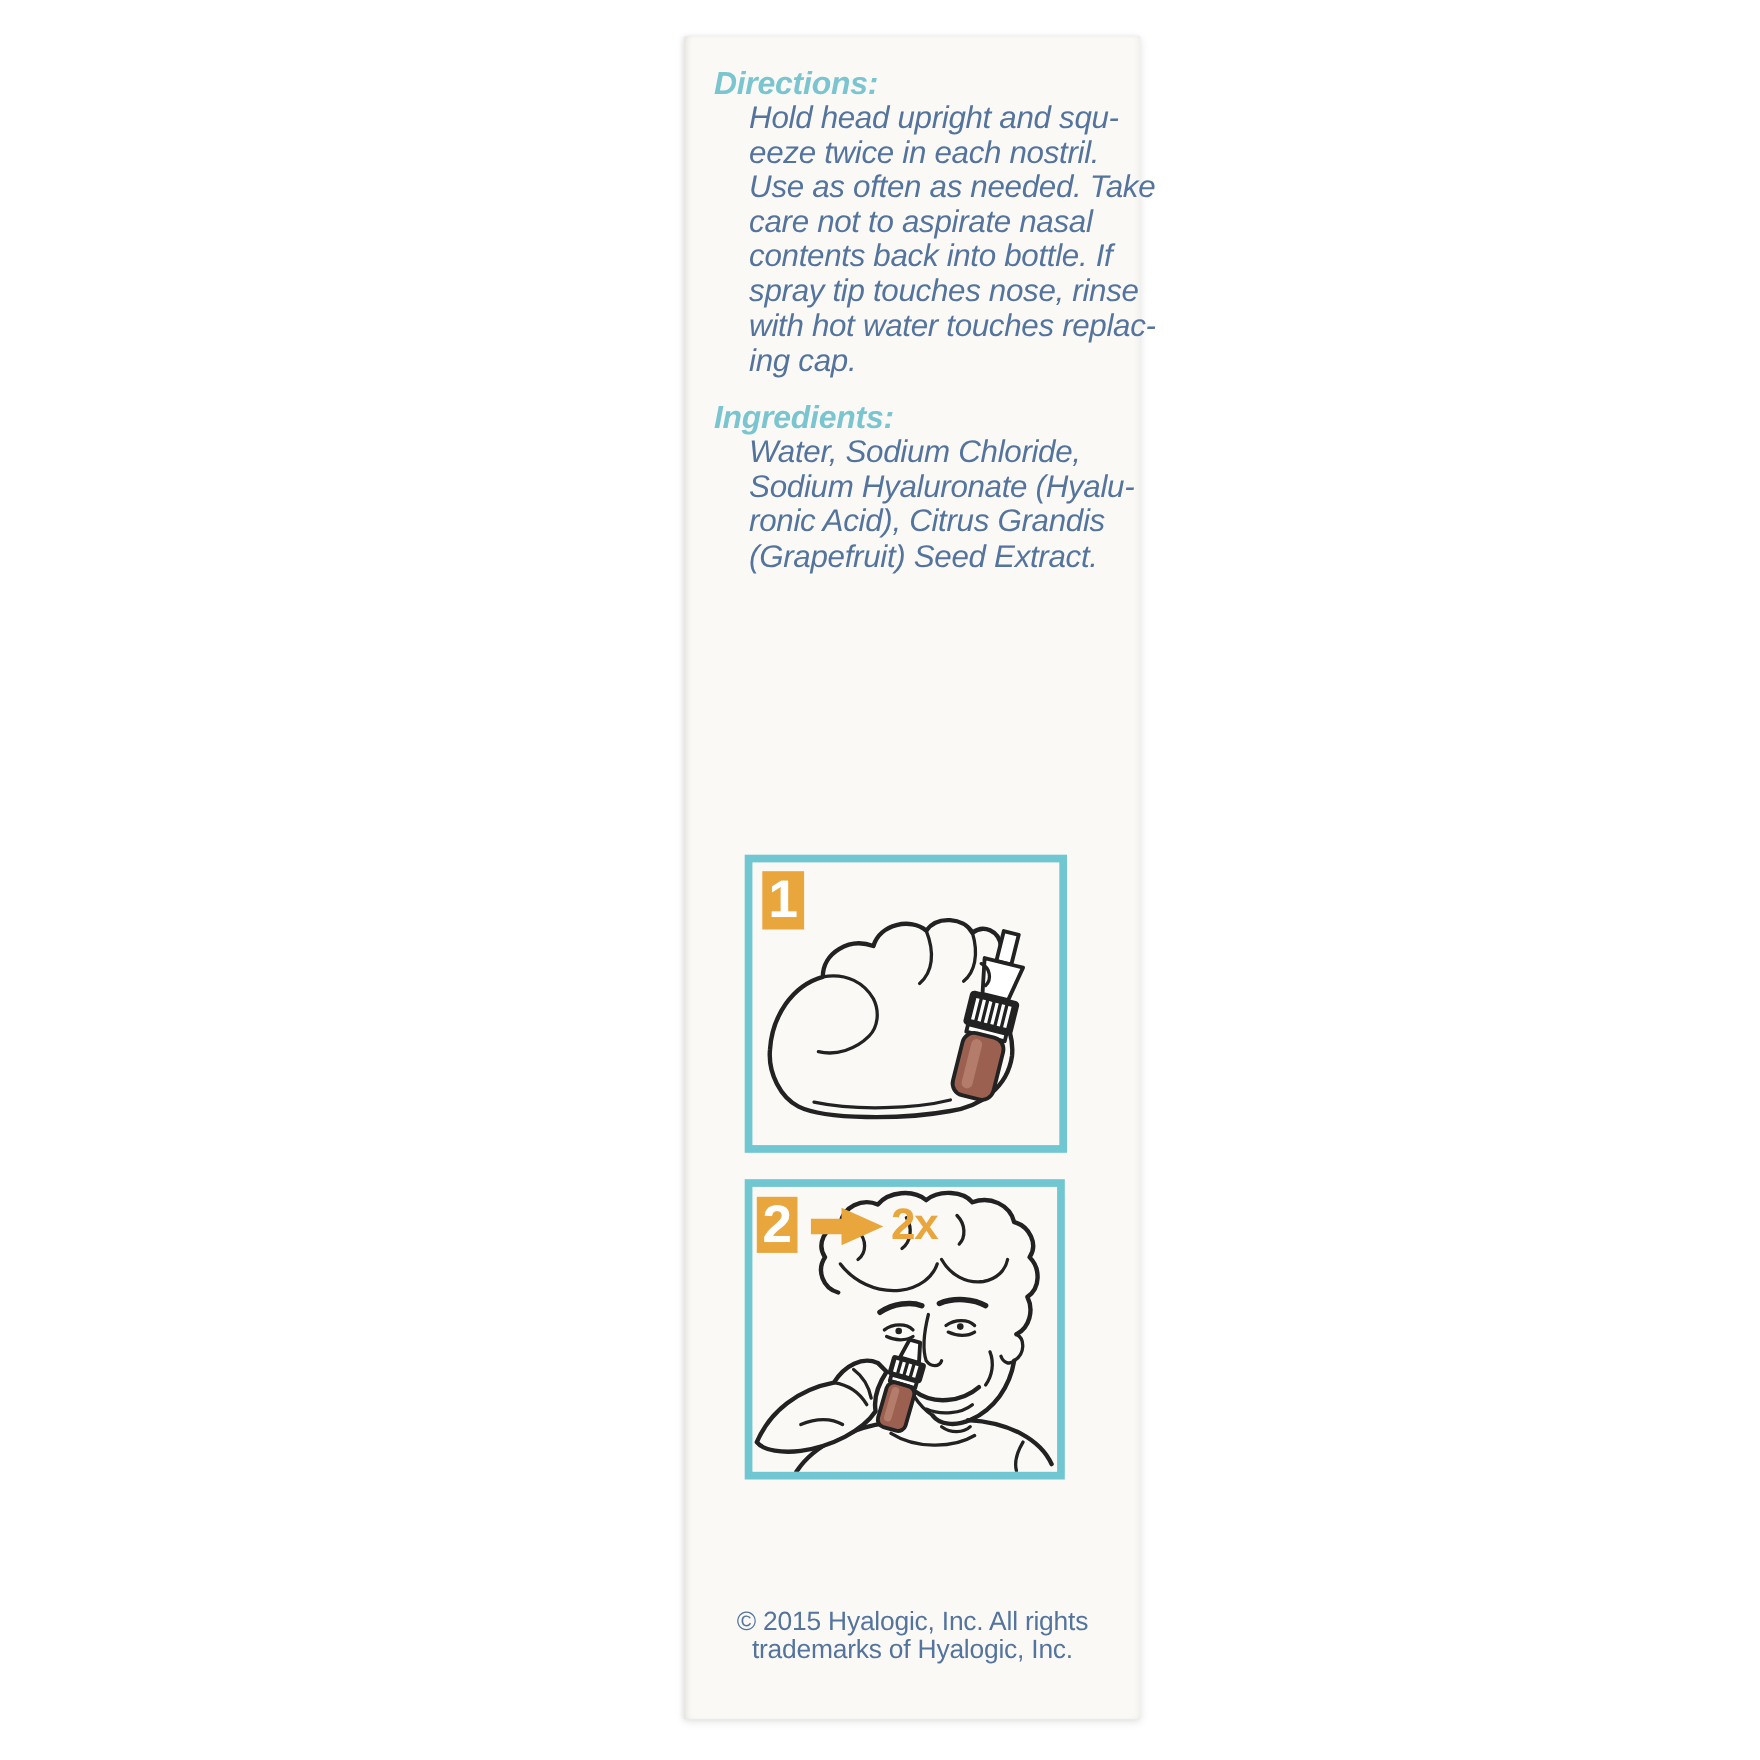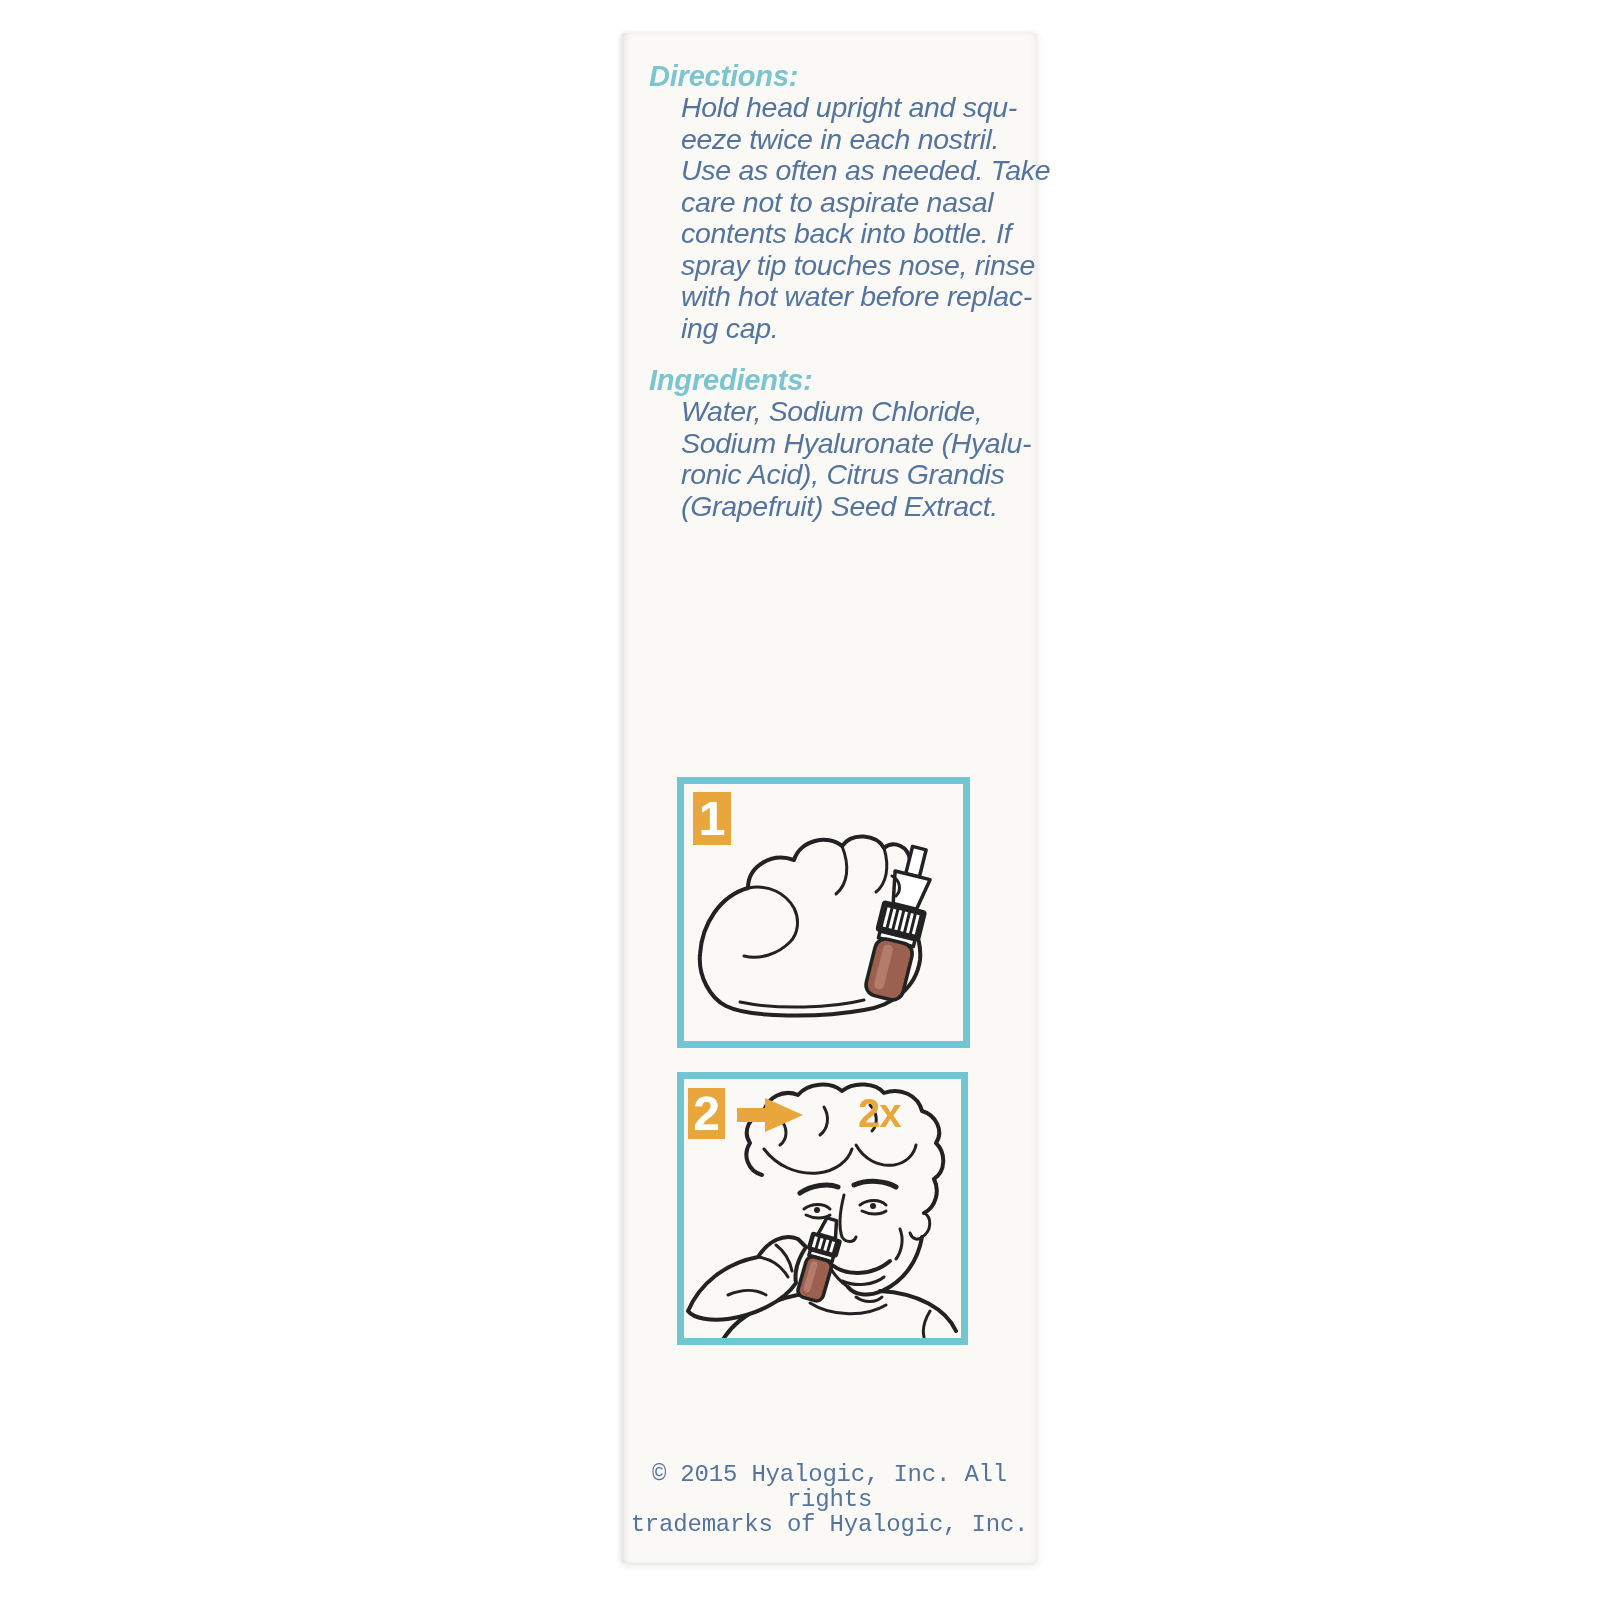--- a/index.html
+++ b/index.html
@@ -18,23 +18,23 @@
     background:transparent;}
   .step-box-1{top:744px;width:293px;height:271px;}
   .step-box-2{top:1039px;width:291px;height:273px;}
   .badge{position:absolute;background:var(--accent-orange);color:#ffffff;font-weight:bold;
     font-size:48px;display:flex;align-items:center;justify-content:center;
     text-shadow:0 0 1px rgba(255,255,255,.6);}
   .badge-1{left:9px;top:8px;width:38px;height:53px;}
   .badge-2{left:4px;top:9px;width:37px;height:51px;}
   .arrow-icon{position:absolute;left:53px;top:19px;width:66px;height:34px;}
   .repeat-label{position:absolute;left:126px;top:12px;font-weight:bold;font-size:40px;
-    color:var(--accent-orange);letter-spacing:-1px;margin-left:48px;}
+    color:var(--accent-orange);letter-spacing:-1px;}
   .illustration{position:absolute;left:0;top:0;width:100%;height:100%;}
-  .footer{position:absolute;left:0;top:1429px;width:100%;text-align:center;font-family:Liberation Mono, monospace;}
+  .footer{position:absolute;left:0;top:1429px;width:100%;text-align:center;}
   .footer-line{font-size:24px;line-height:25px;color:var(--body-blue);letter-spacing:-0.2px;}
   
   .ln{fill:none;stroke:var(--line-black);stroke-width:4;stroke-linecap:round;stroke-linejoin:round;}
   .ln-thin{fill:none;stroke:var(--line-black);stroke-width:3;stroke-linecap:round;stroke-linejoin:round;}
   .skin{fill:var(--panel-bg);stroke:var(--line-black);stroke-width:4;stroke-linecap:round;stroke-linejoin:round;}
   .white-part{fill:#ffffff;stroke:var(--line-black);stroke-width:3.5;stroke-linejoin:round;}
   .black-part{fill:var(--line-black);stroke:var(--line-black);stroke-width:2;}
   .bottle-body{fill:var(--bottle-brown);stroke:var(--line-black);stroke-width:3.5;stroke-linejoin:round;}
   .bottle-hi{fill:var(--bottle-highlight);opacity:.55;}
   .ridges{stroke:#ffffff;stroke-width:3;}
@@ -47,21 +47,21 @@
   <div class="content">
 
     <div class="section">
       <div class="heading">Directions:</div>
       <div class="bodyline">Hold head upright and squ-</div>
       <div class="bodyline">eeze twice in each nostril.</div>
       <div class="bodyline">Use as often as needed. Take</div>
       <div class="bodyline">care not to aspirate nasal</div>
       <div class="bodyline">contents back into bottle. If</div>
       <div class="bodyline">spray tip touches nose, rinse</div>
-      <div class="bodyline">with hot water before replac-</div>
+      <div class="bodyline">with hot water touches replac-</div>
       <div class="bodyline">ing cap.</div>
     </div>
 
 
     <div class="section">
       <div class="heading">Ingredients:</div>
       <div class="bodyline">Water, Sodium Chloride,</div>
       <div class="bodyline">Sodium Hyaluronate (Hyalu-</div>
       <div class="bodyline">ronic Acid), Citrus Grandis</div>
       <div class="bodyline">(Grapefruit) Seed Extract.</div>

